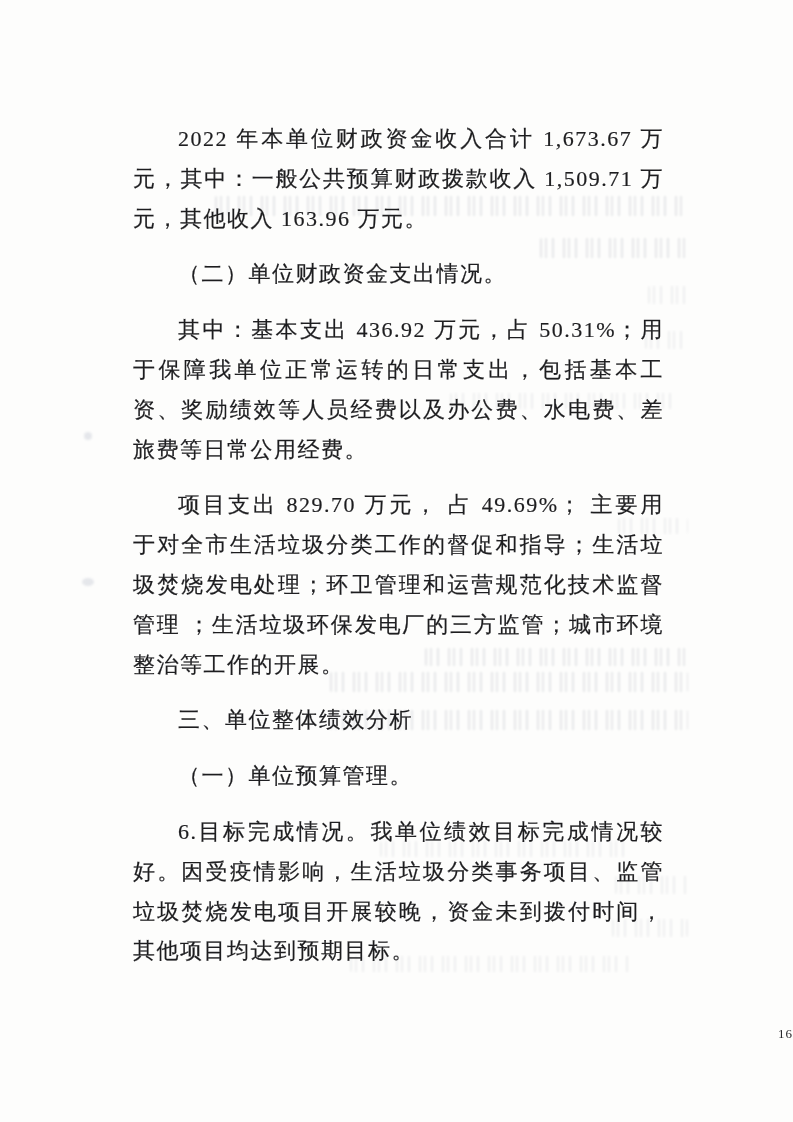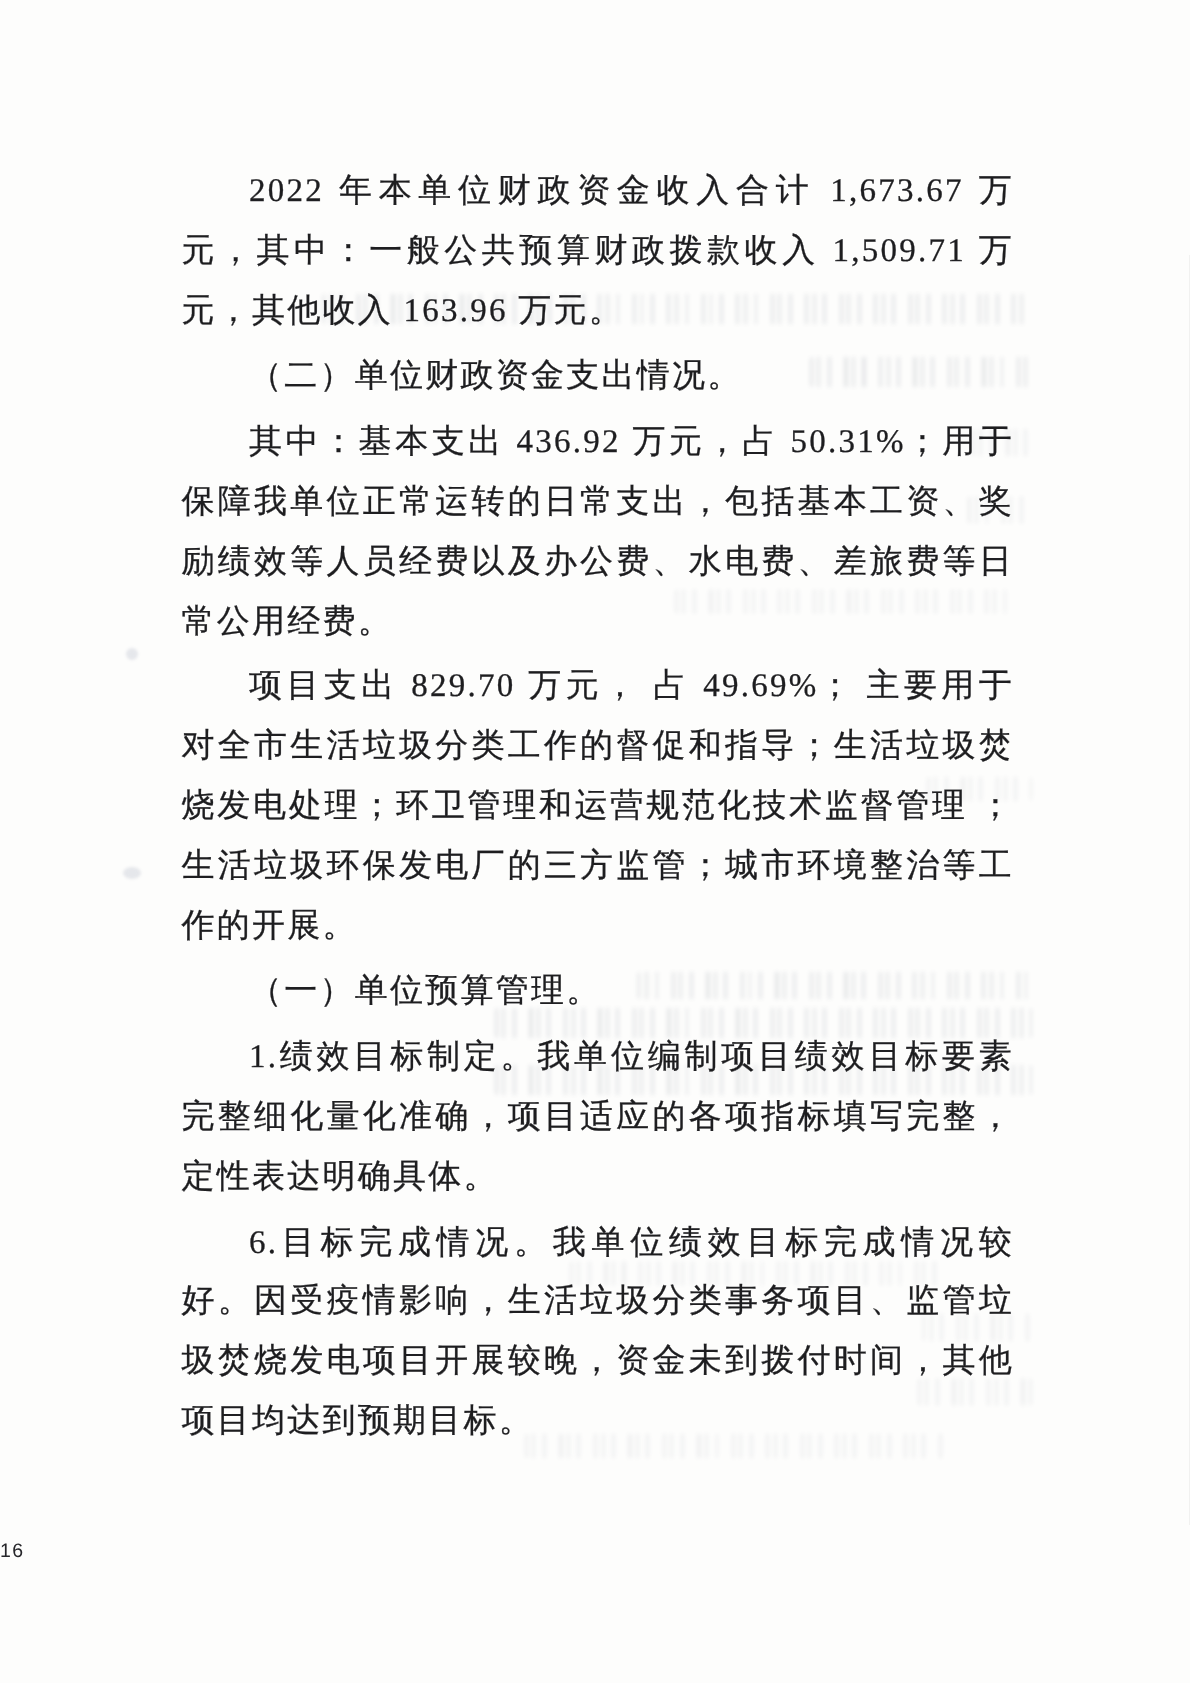--- a/index.html
+++ b/index.html
@@ -17,41 +17,41 @@
     font-family: "Liberation Serif", "DejaVu Serif", serif;
   }
   .doc-body {
     position: absolute;
     left: 117px;
     top: 103px;
     width: 563px;
     color: #1d1d1f;
   }
   .para {
-    margin: 4px;
+    margin: 16px;
     font-size: 22px;
     line-height: 39.8px;
     letter-spacing: 1.5px;
     text-align: justify;
     text-indent: 45px;
     -webkit-text-stroke: 0.2px #2a2a2e;
   }
   .para.heading {
     font-weight: bold;
   }
   .seg-bold {
     font-weight: normal;
   }
   .page-number {
     position: absolute;
     top: 1026px;
     left: 0;
     width: 100%;
-    text-align: left;
-    font-family: Liberation Sans, sans-serif;
+    text-align: right;
+    font-family: Liberation Serif, serif;
     font-size: 13px;
     letter-spacing: 1px;
     color: #26262a;
   }
   
   .ghost {
     position: absolute;
     opacity: 0.13;
     filter: blur(1.3px);
     border-radius: 2px;
@@ -93,20 +93,20 @@
   <div class="ghost faint" style="left:612px; top:919px; width:76px; height:18px;"></div>
   <div class="ghost faint" style="left:350px; top:956px; width:280px; height:16px;"></div>
   <div class="speck" style="left:82px; top:578px; width:12px; height:8px;"></div>
   <div class="speck" style="left:84px; top:432px; width:8px; height:8px;"></div>
 
   <main class="doc-body" id="doc-body" style="color: rgb(29, 29, 31);">
       <p class="para body"><span class="seg-normal">2022 年本单位财政资金收入合计 1,673.67 万元，其中：一般公共预算财政拨款收入 1,509.71 万元，其他收入 163.96 万元。</span></p>
       <p class="para heading"><span class="seg-bold">（二）单位财政资金支出情况。</span></p>
       <p class="para body"><span class="seg-normal">其中：基本支出 436.92 万元，占 50.31%；用于保障我单位正常运转的日常支出，包括基本工资、奖励绩效等人员经费以及办公费、水电费、差旅费等日常公用经费。</span></p>
       <p class="para body"><span class="seg-normal">项目支出 829.70 万元， 占 49.69%； 主要用于对全市生活垃圾分类工作的督促和指导；生活垃圾焚烧发电处理；环卫管理和运营规范化技术监督管理 ；生活垃圾环保发电厂的三方监管；城市环境整治等工作的开展。</span></p>
+      <p class="para heading"><span class="seg-bold">三、单位整体绩效分析</span></p>
       <p class="para heading"><span class="seg-bold">（一）单位预算管理。</span></p>
-      <p class="para body"><span class="seg-bold">1.绩效目标制定。</span><span class="seg-normal">我单位编制项目绩效目标要素完整细化量化准确，项目适应的各项指标填写完整，定性表达明确具体。</span></p>
       <p class="para body"><span class="seg-bold">6.目标完成情况。</span><span class="seg-normal">我单位绩效目标完成情况较好。因受疫情影响，生活垃圾分类事务项目、监管垃圾焚烧发电项目开展较晚，资金未到拨付时间，其他项目均达到预期目标。</span></p>
     </main>
 
   <footer class="page-number">16</footer>
 
 </div>
 
 </body></html>

